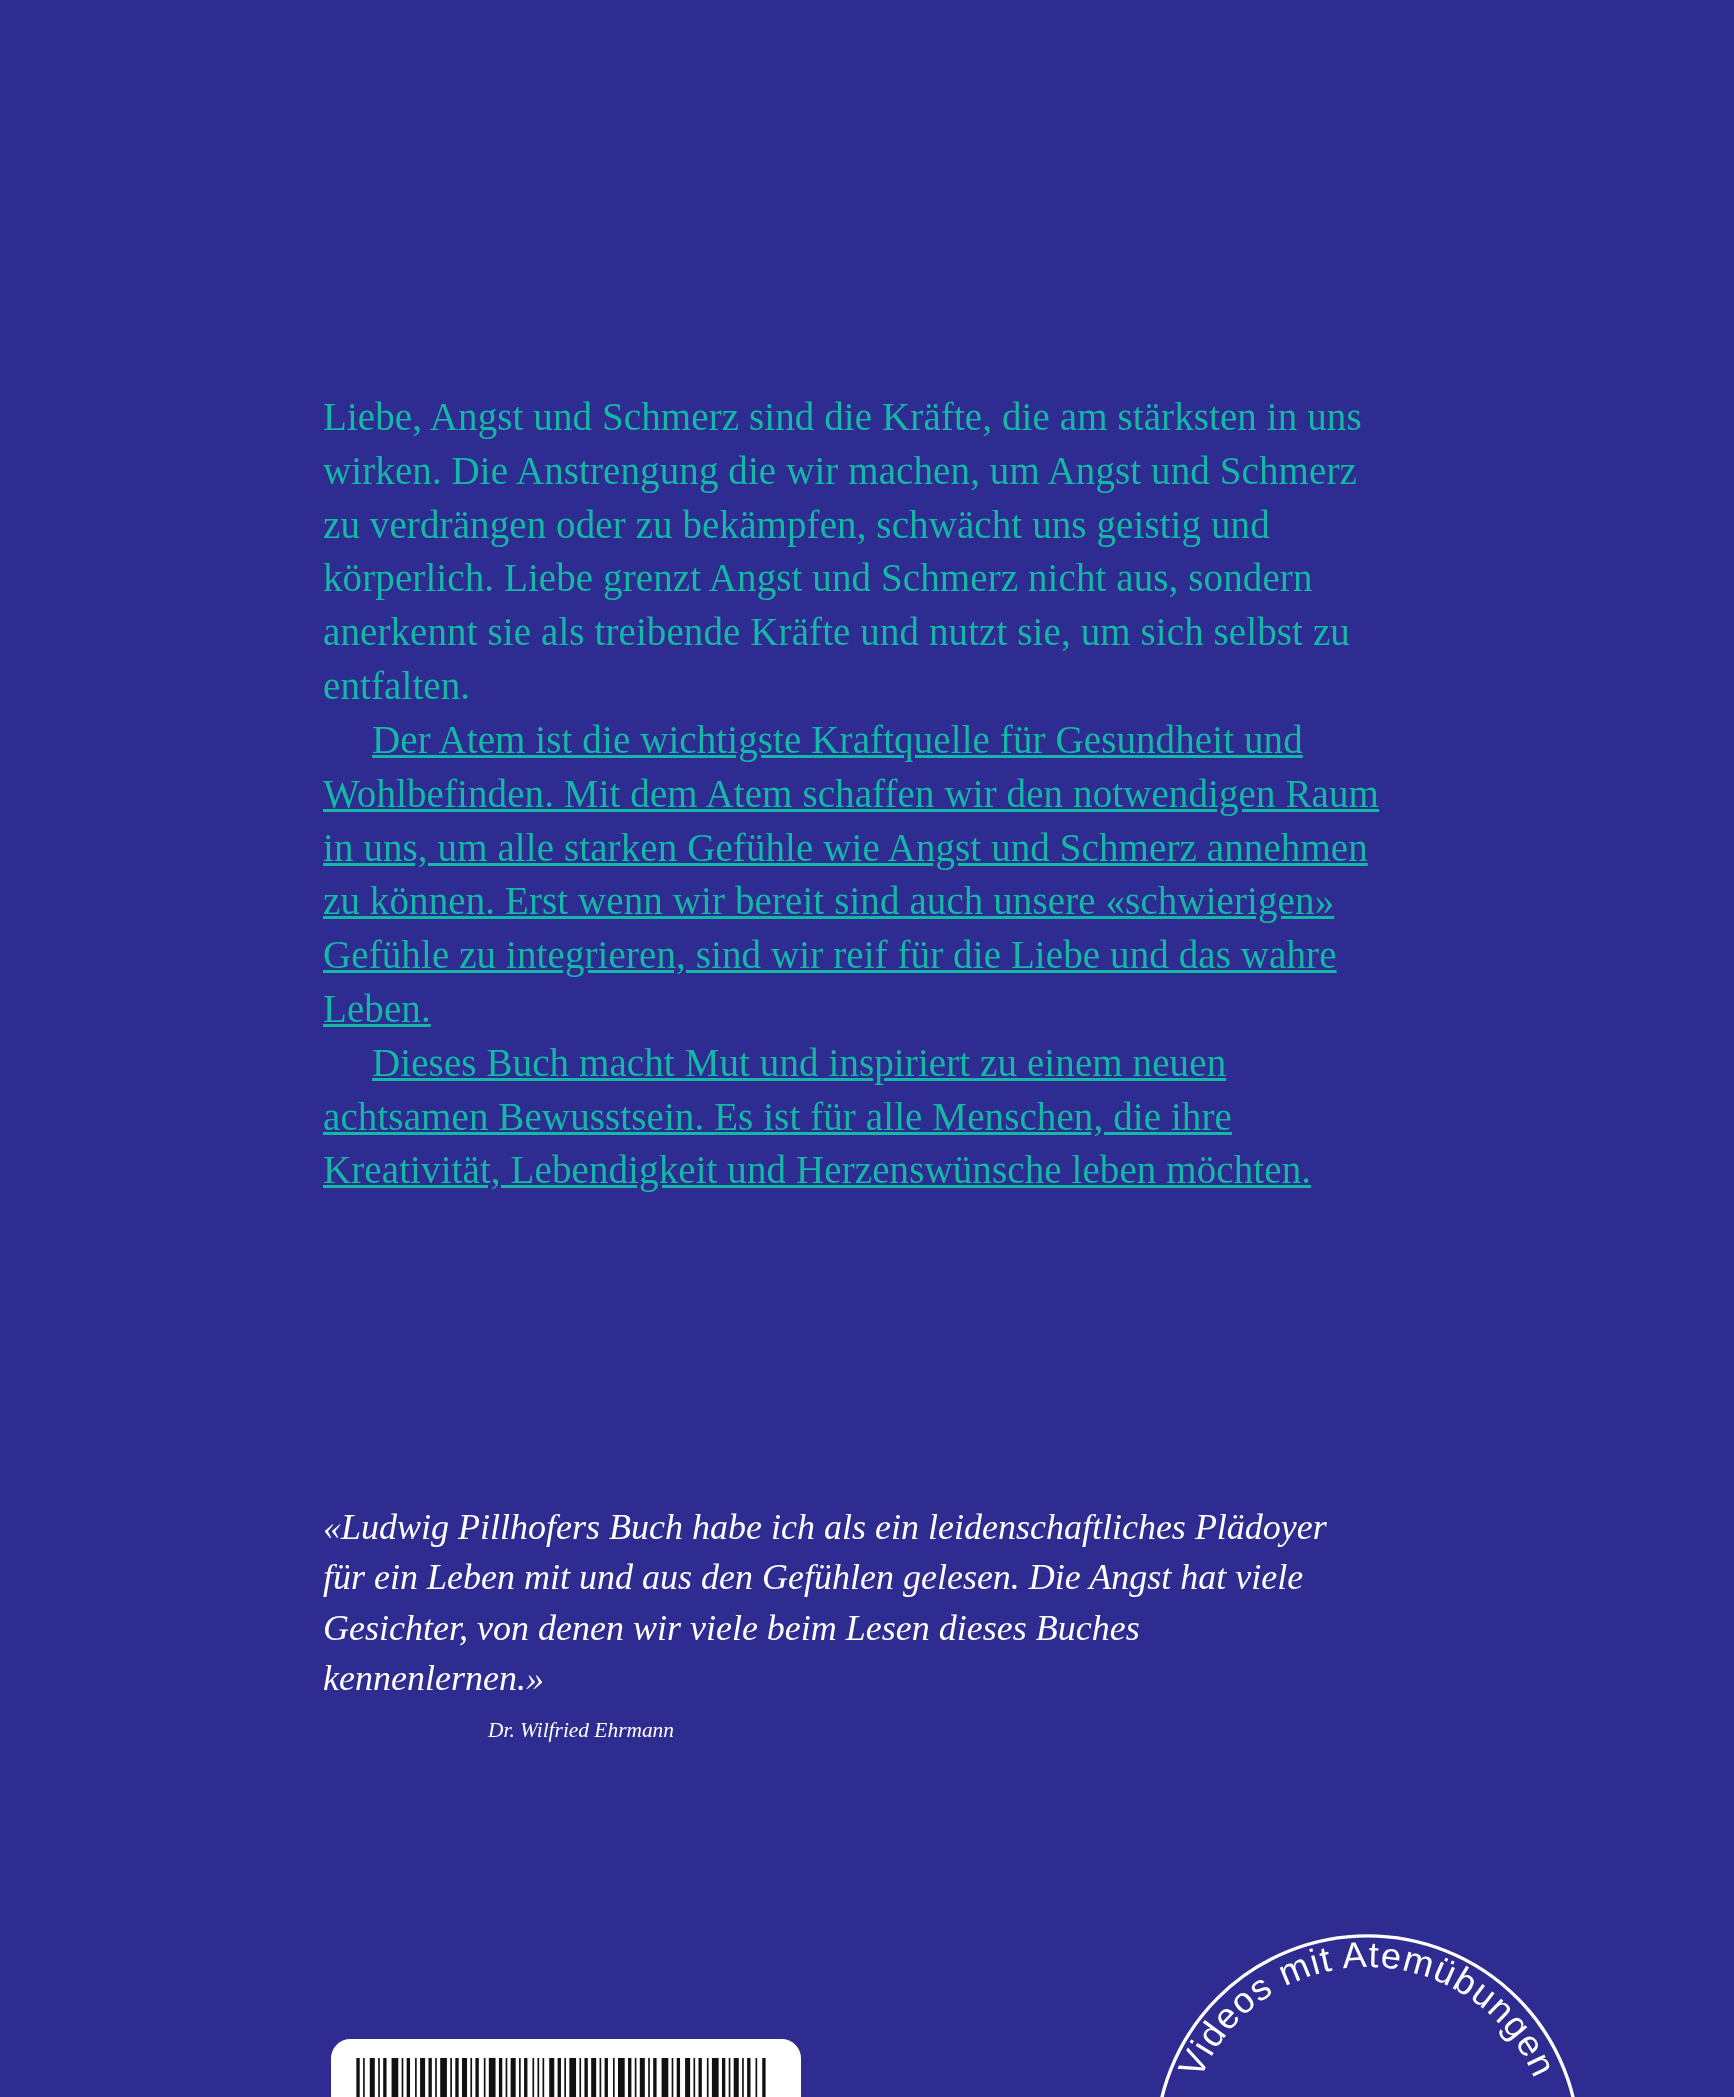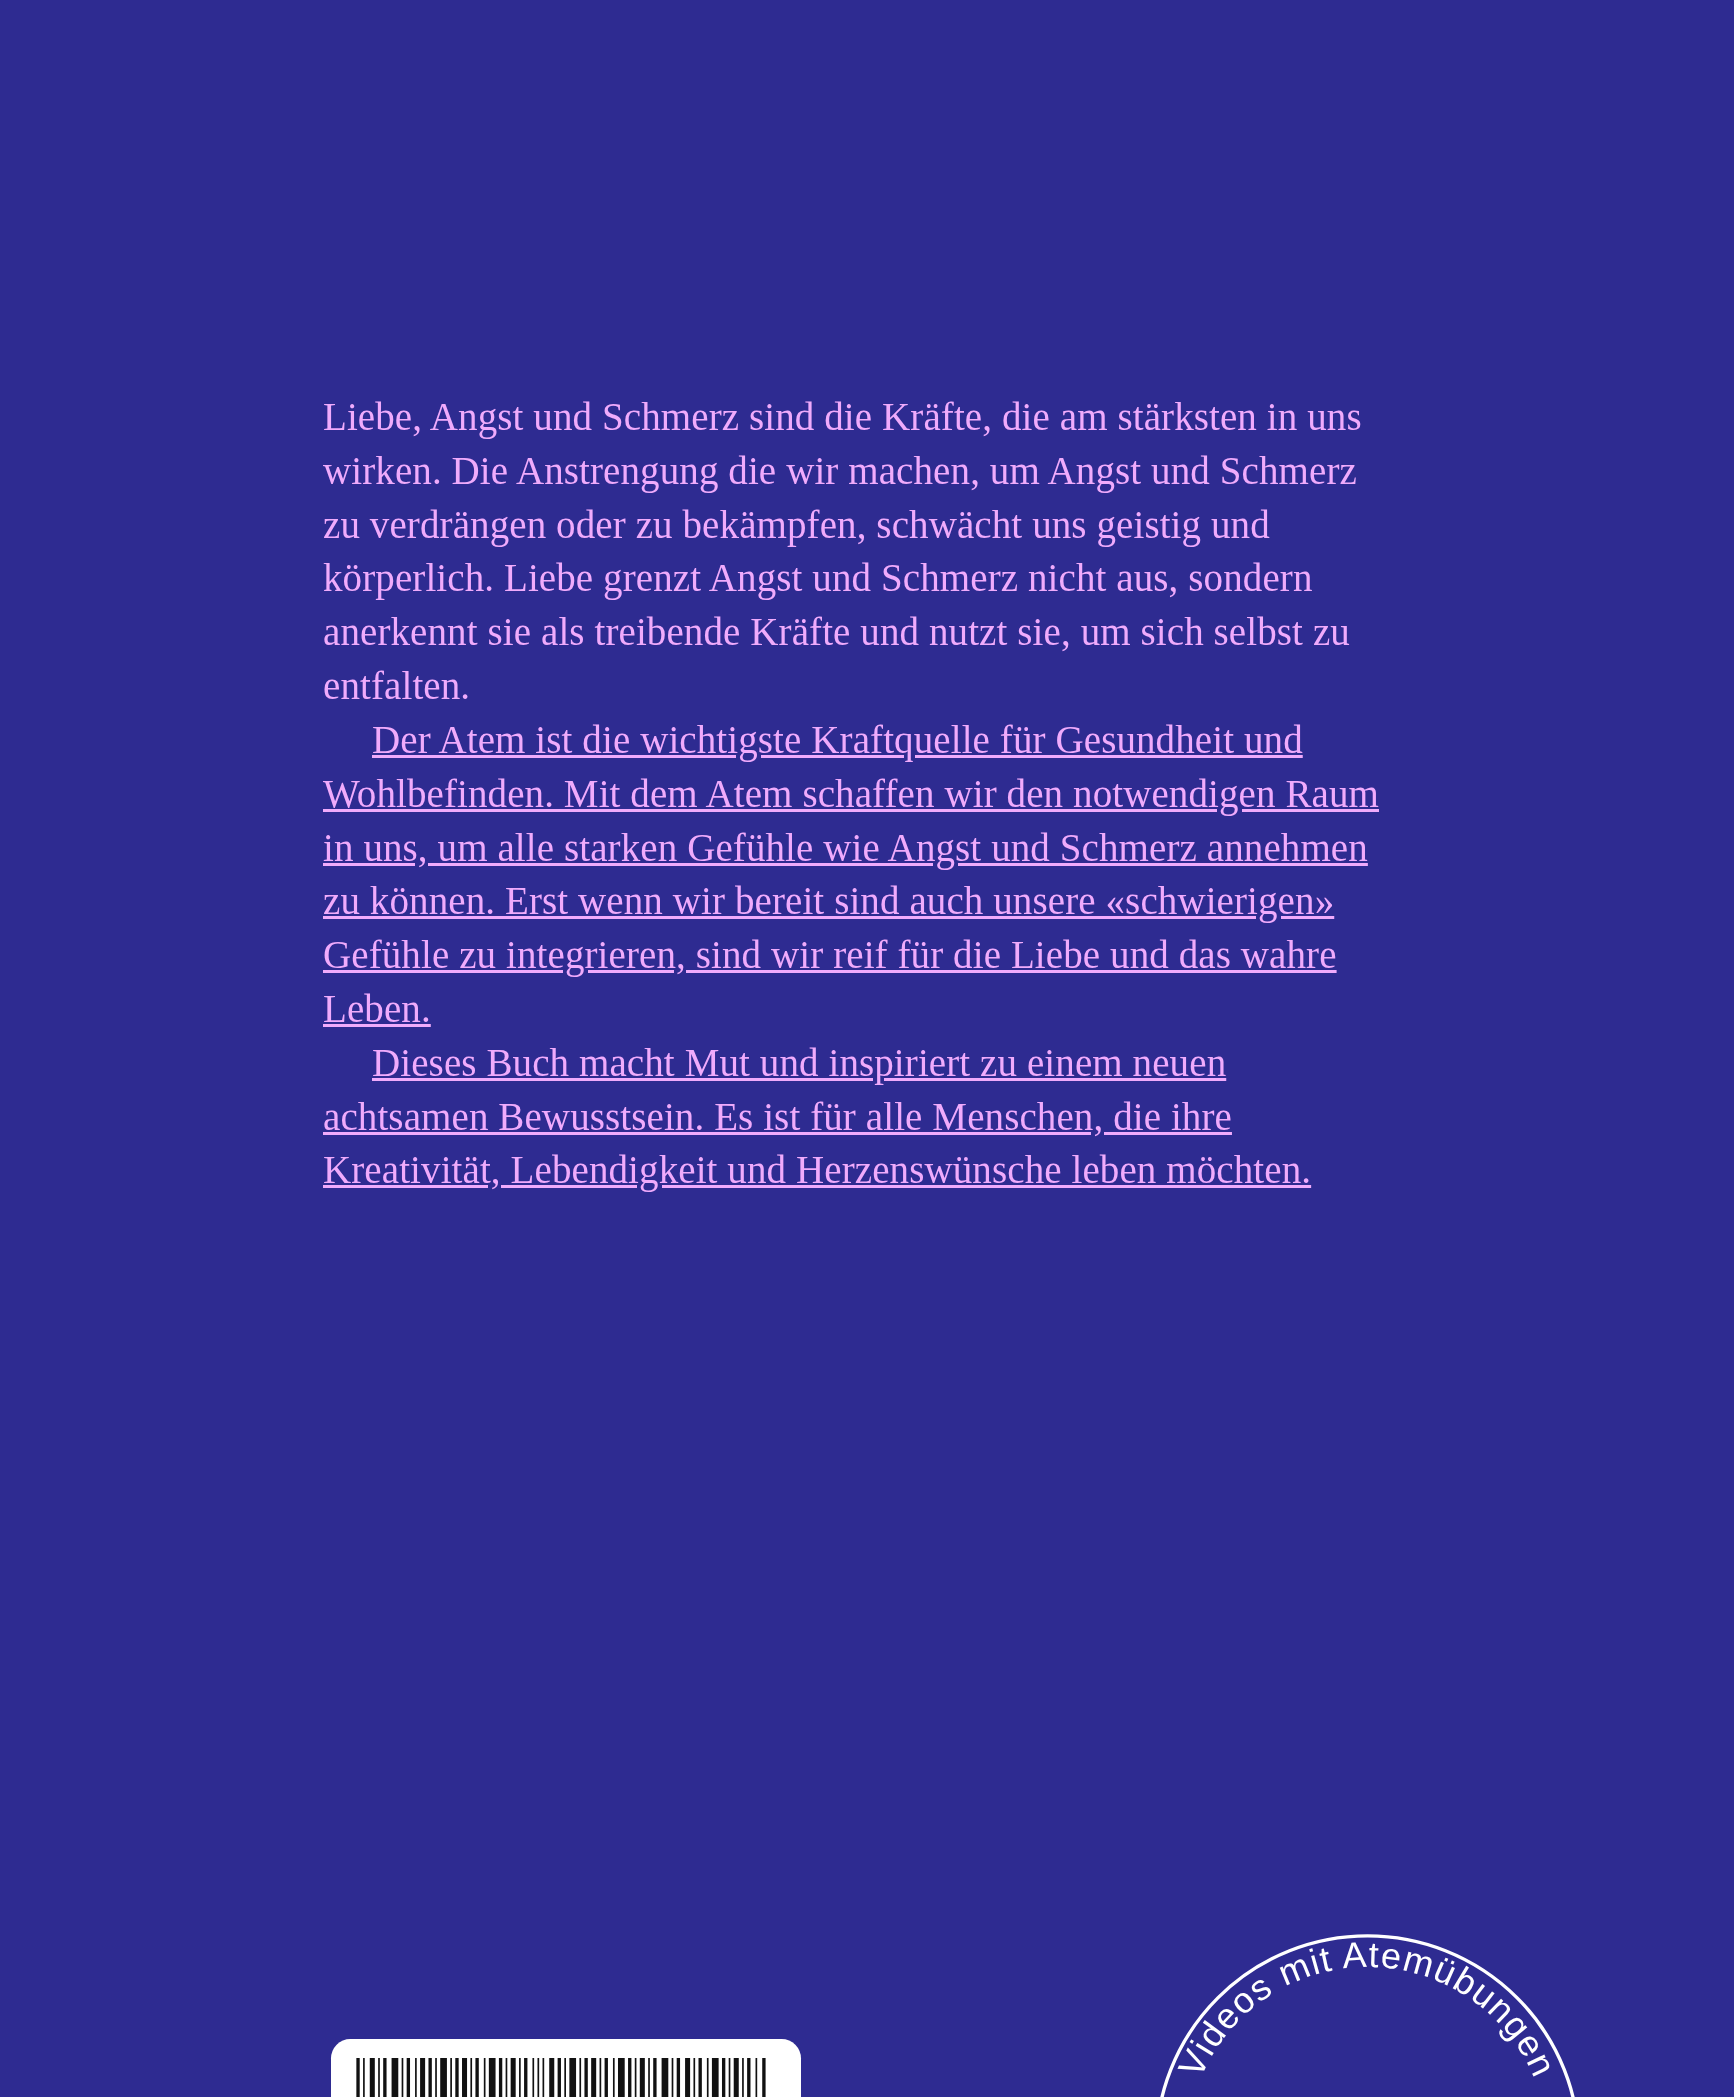--- a/index.html
+++ b/index.html
@@ -27,21 +27,21 @@
     left: 323px;
     top: 390px;
     width: 1074px;
   }
   .blurb p {
     margin: 0;
     font-size: 39px;
     line-height: 1.38;
     letter-spacing: 0.1px;
     text-align: left;
-    color: #f0abfc;
+    color: #14b8a6;
     font-family: "Liberation Serif", serif;
   }
   .blurb p.indent {
     text-indent: 49px;
     text-decoration: underline;
   }
 
   
   .quote {
     position: absolute;
@@ -105,20 +105,24 @@
 <body>
 
 <div class="page">
 
   <div class="blurb">
     <p>Liebe, Angst und Schmerz sind die Kräfte, die am stärksten in uns wirken. Die Anstrengung die wir machen, um Angst und Schmerz zu verdrängen oder zu bekämpfen, schwächt uns geistig und körperlich. Liebe grenzt Angst und Schmerz nicht aus, sondern anerkennt sie als treibende Kräfte und nutzt sie, um sich selbst zu entfalten.</p>
     <p class="indent">Der Atem ist die wichtigste Kraftquelle für Gesundheit und Wohlbefinden. Mit dem Atem schaffen wir den notwendigen Raum in uns, um alle starken Gefühle wie Angst und Schmerz annehmen zu können. Erst wenn wir bereit sind auch unsere «schwierigen» Gefühle zu integrieren, sind wir reif für die Liebe und das wahre Leben.</p>
     <p class="indent">Dieses Buch macht Mut und inspiriert zu einem neuen achtsamen Bewusstsein. Es ist für alle Menschen, die ihre Kreativität, Lebendigkeit und Herzenswünsche leben möchten.</p>
   </div>
 
+  <div class="quote">
+    <p>«Ludwig Pillhofers Buch habe ich als ein leidenschaftliches Plädoyer für ein Leben mit und aus den Gefühlen gelesen. Die Angst hat viele Gesichter, von denen wir viele beim Lesen dieses Buches kennenlernen.»</p>
+    <div class="quote-author">Dr. Wilfried Ehrmann</div>
+  </div>
 
   <div class="barcode-box">
     <svg class="bars" viewBox="0 0 1016 272" preserveAspectRatio="none">
       <g fill="#111111">
         <rect x="8" y="0" width="8" height="272"></rect>
         <rect x="24" y="0" width="4" height="272"></rect>
         <rect x="40" y="0" width="12" height="248"></rect>
         <rect x="60" y="0" width="4" height="248"></rect>
         <rect x="72" y="0" width="8" height="248"></rect>
         <rect x="92" y="0" width="16" height="248"></rect>

